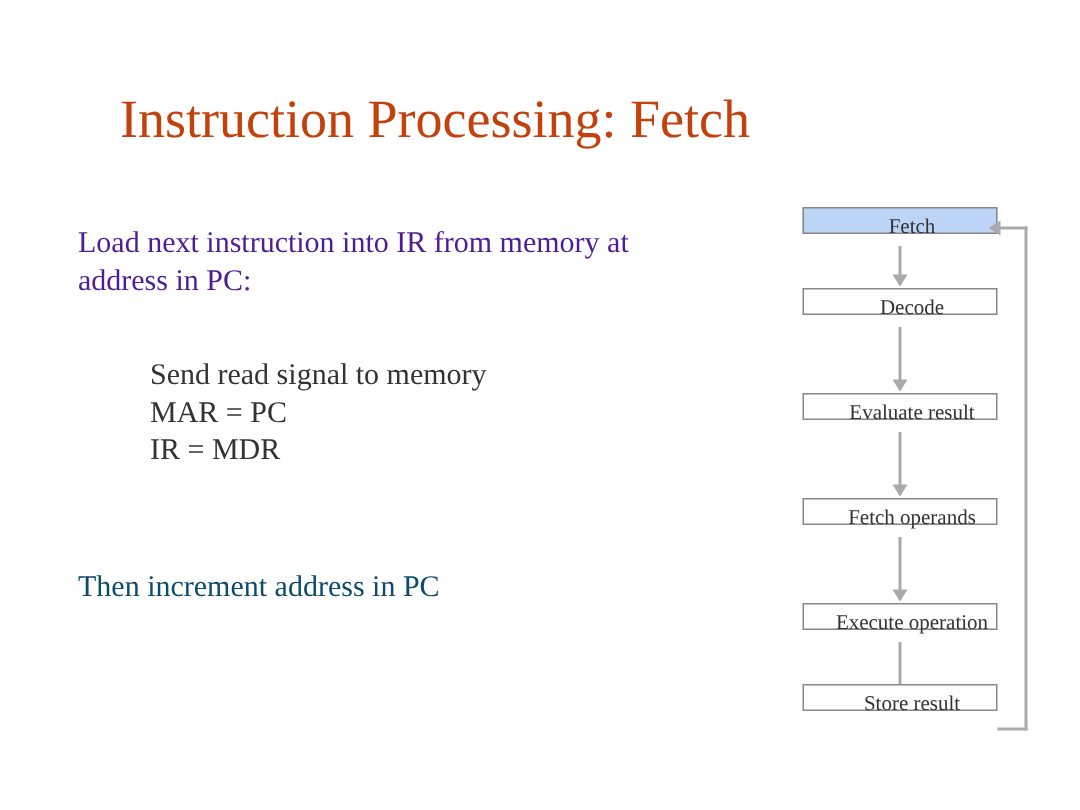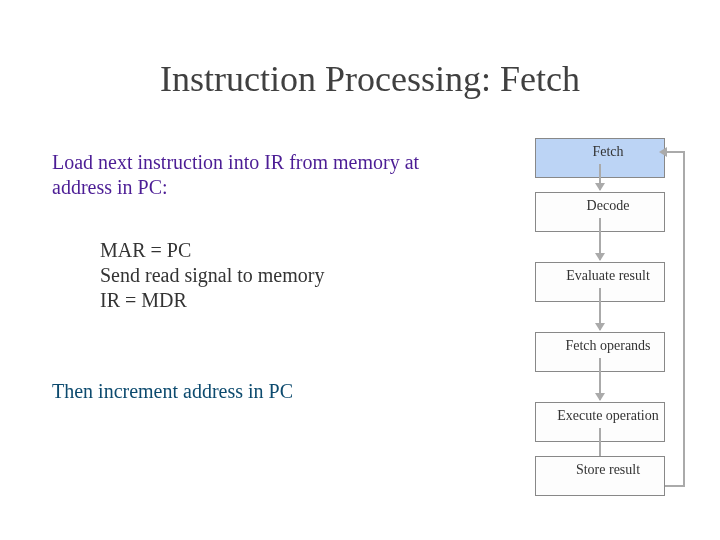--- a/index.html
+++ b/index.html
@@ -10,23 +10,23 @@
     background: #fff;
     font-family: "Times New Roman", Times, serif;
     position: relative;
     overflow: hidden;
   }
   .title {
     position: absolute;
     top: 58px;
     left: 0;
     width: 580px;
-    text-align: right;
+    text-align: center;
     font-size: 36px;
-    color: #404040;
+    color: #c2410c;
     font-weight: normal;
   }
   .desc {
     position: absolute;
     top: 150px;
     left: 52px;
     width: 420px;
     font-size: 20px;
     color: #4c1d95;
     line-height: 1.25;
@@ -45,21 +45,21 @@
     top: 380px;
     left: 52px;
     width: 420px;
     font-size: 20px;
     color: #0c4a6e;
   }
   .flowbox {
     position: absolute;
     left: 535px;
     width: 130px;
-    height: 40px;
+    height: 18px;
     border: 1px solid #888;
     background: #fdfdfd;
     text-align: center;
     font-size: 14px;
     color: #333;
     line-height: 26px;
     box-sizing: border-box;
     padding-left: 16px;
   }
   .flowbox.active {
@@ -96,22 +96,22 @@
   }
 </style>
 </head>
 <body>
 
 <div class="title">Instruction Processing: Fetch</div>
 
 <div class="desc">Load next instruction into IR from memory at address in PC:</div>
 
 <div class="steps">
+  <div>Send read signal to memory</div>
   <div>MAR = PC</div>
-  <div>Send read signal to memory</div>
   <div>IR = MDR</div>
 </div>
 
 <div class="then">Then increment address in PC</div>
 
 <div class="flowbox active" style="top:138px">Fetch</div>
 <div class="arrow" style="top:164px;height:26px"></div>
 
 <div class="flowbox" style="top:192px">Decode</div>
 <div class="arrow" style="top:218px;height:42px"></div>

